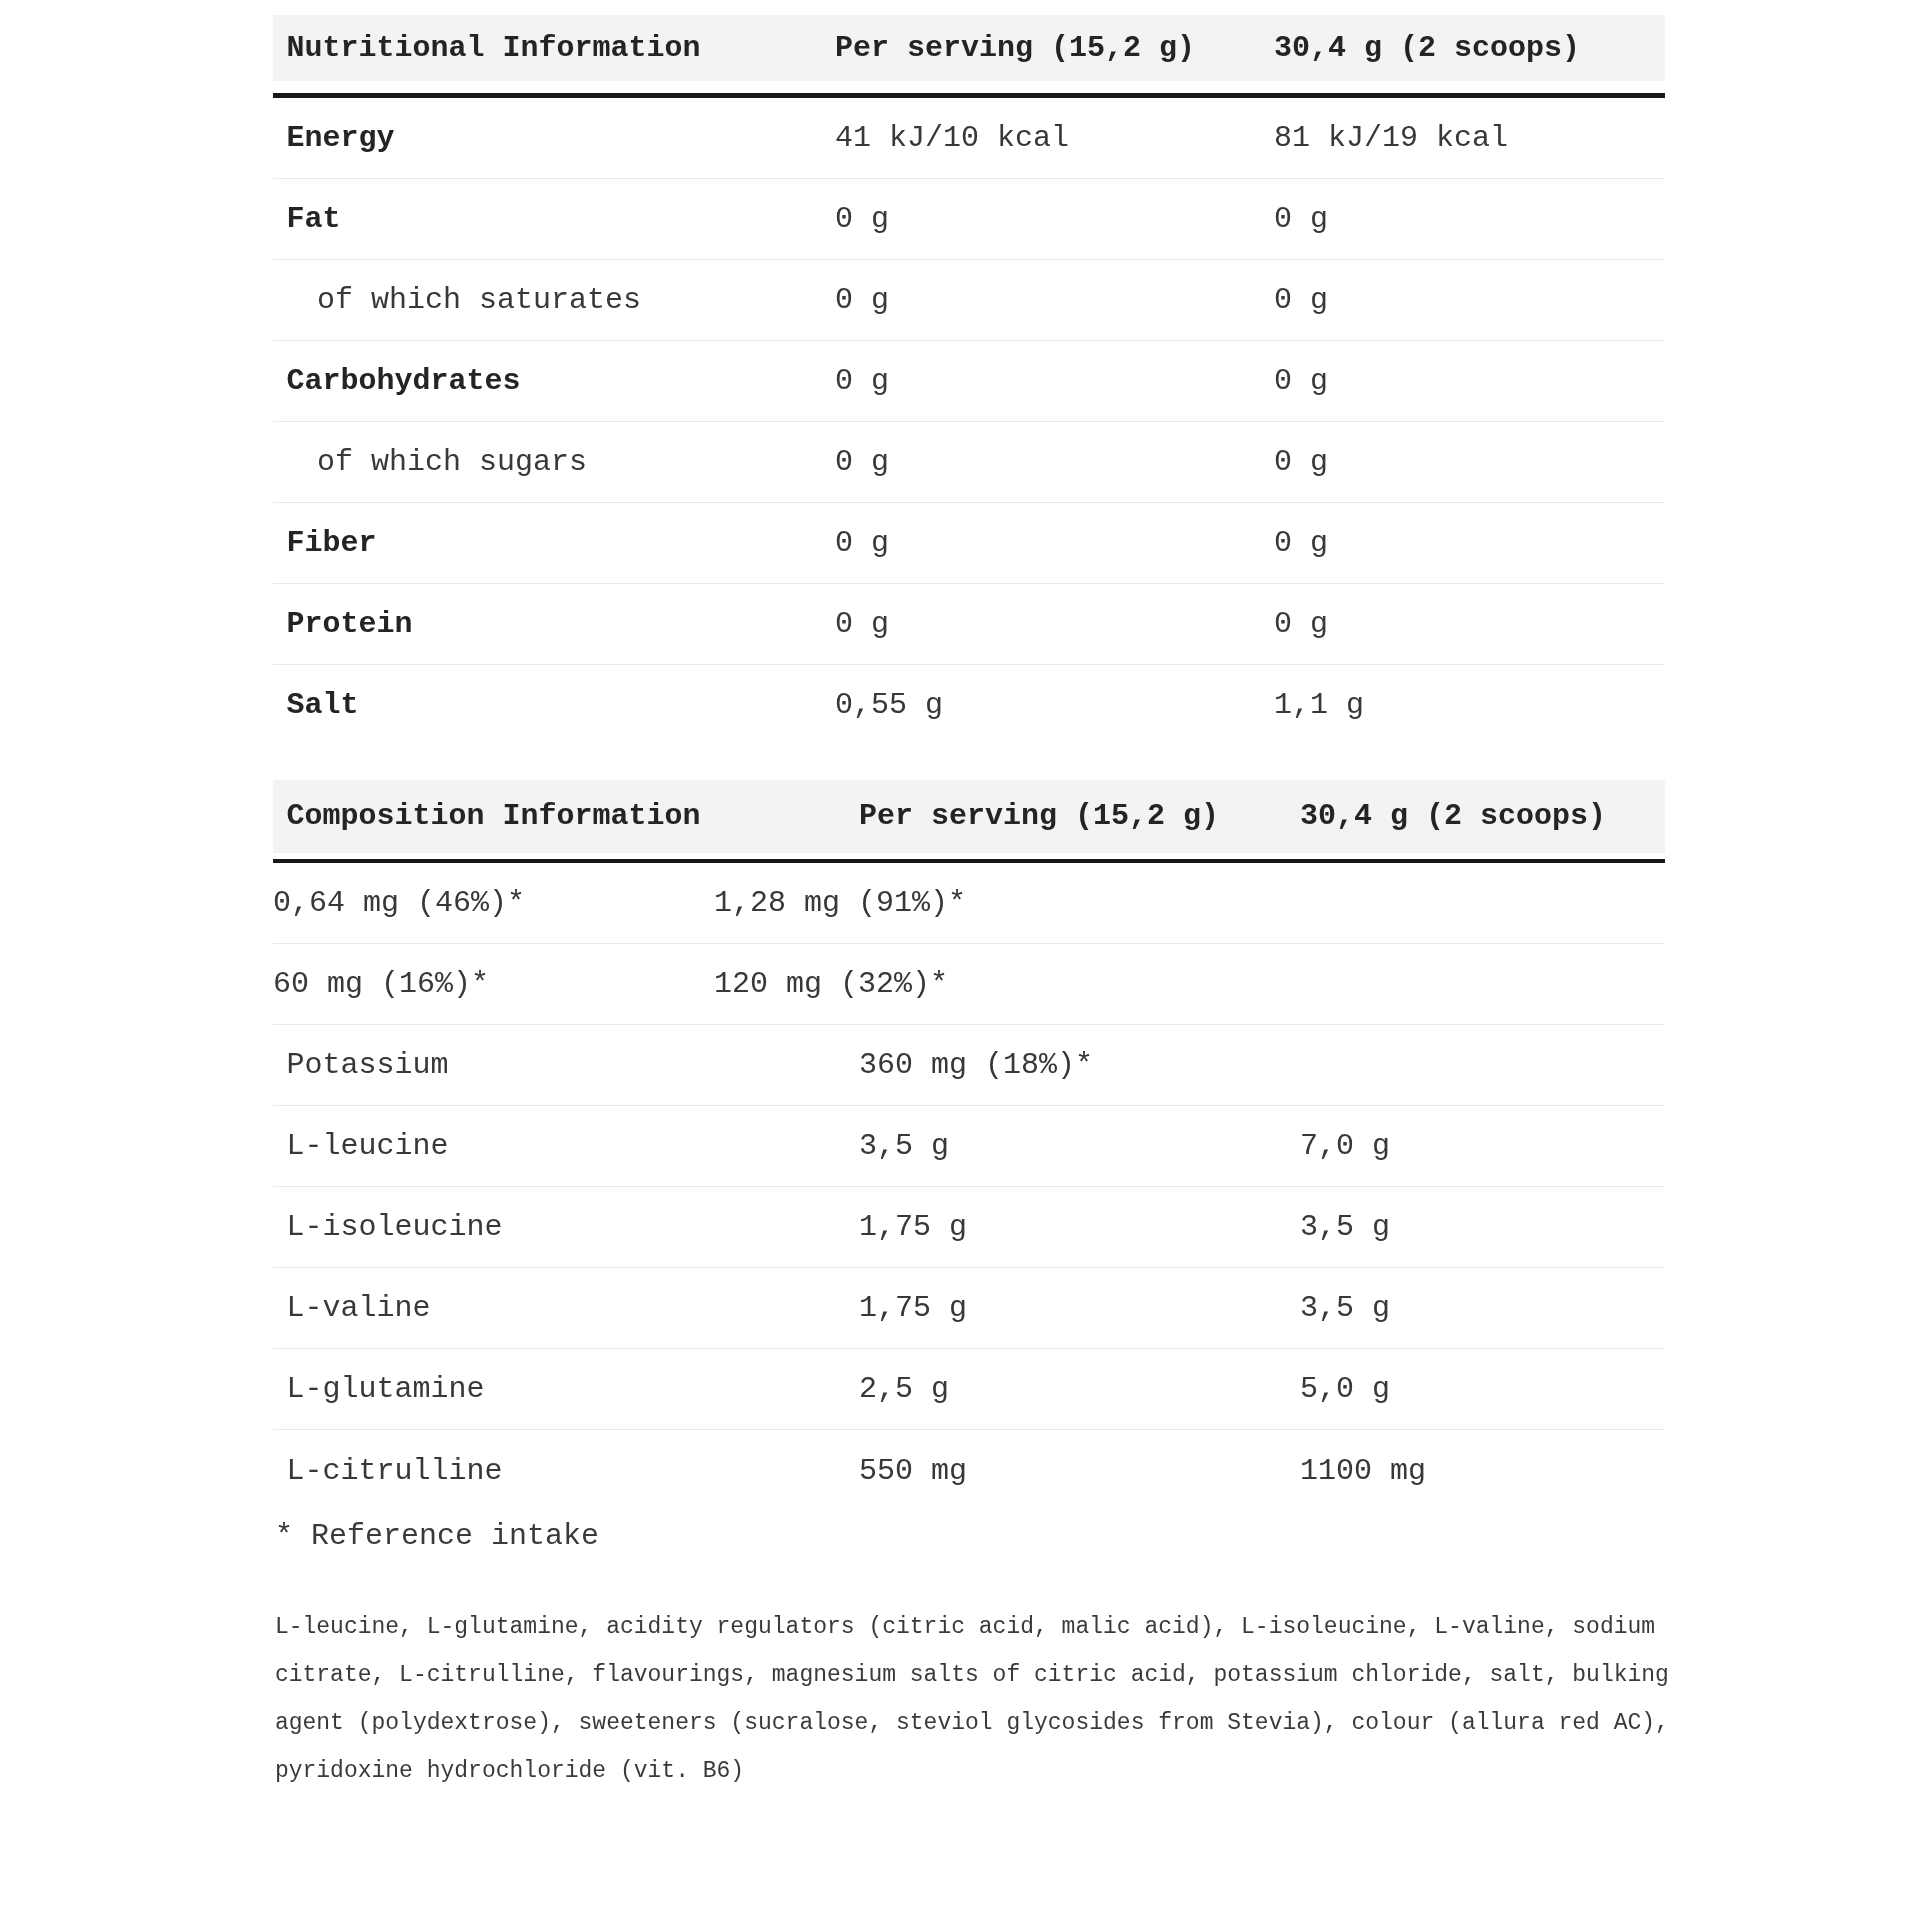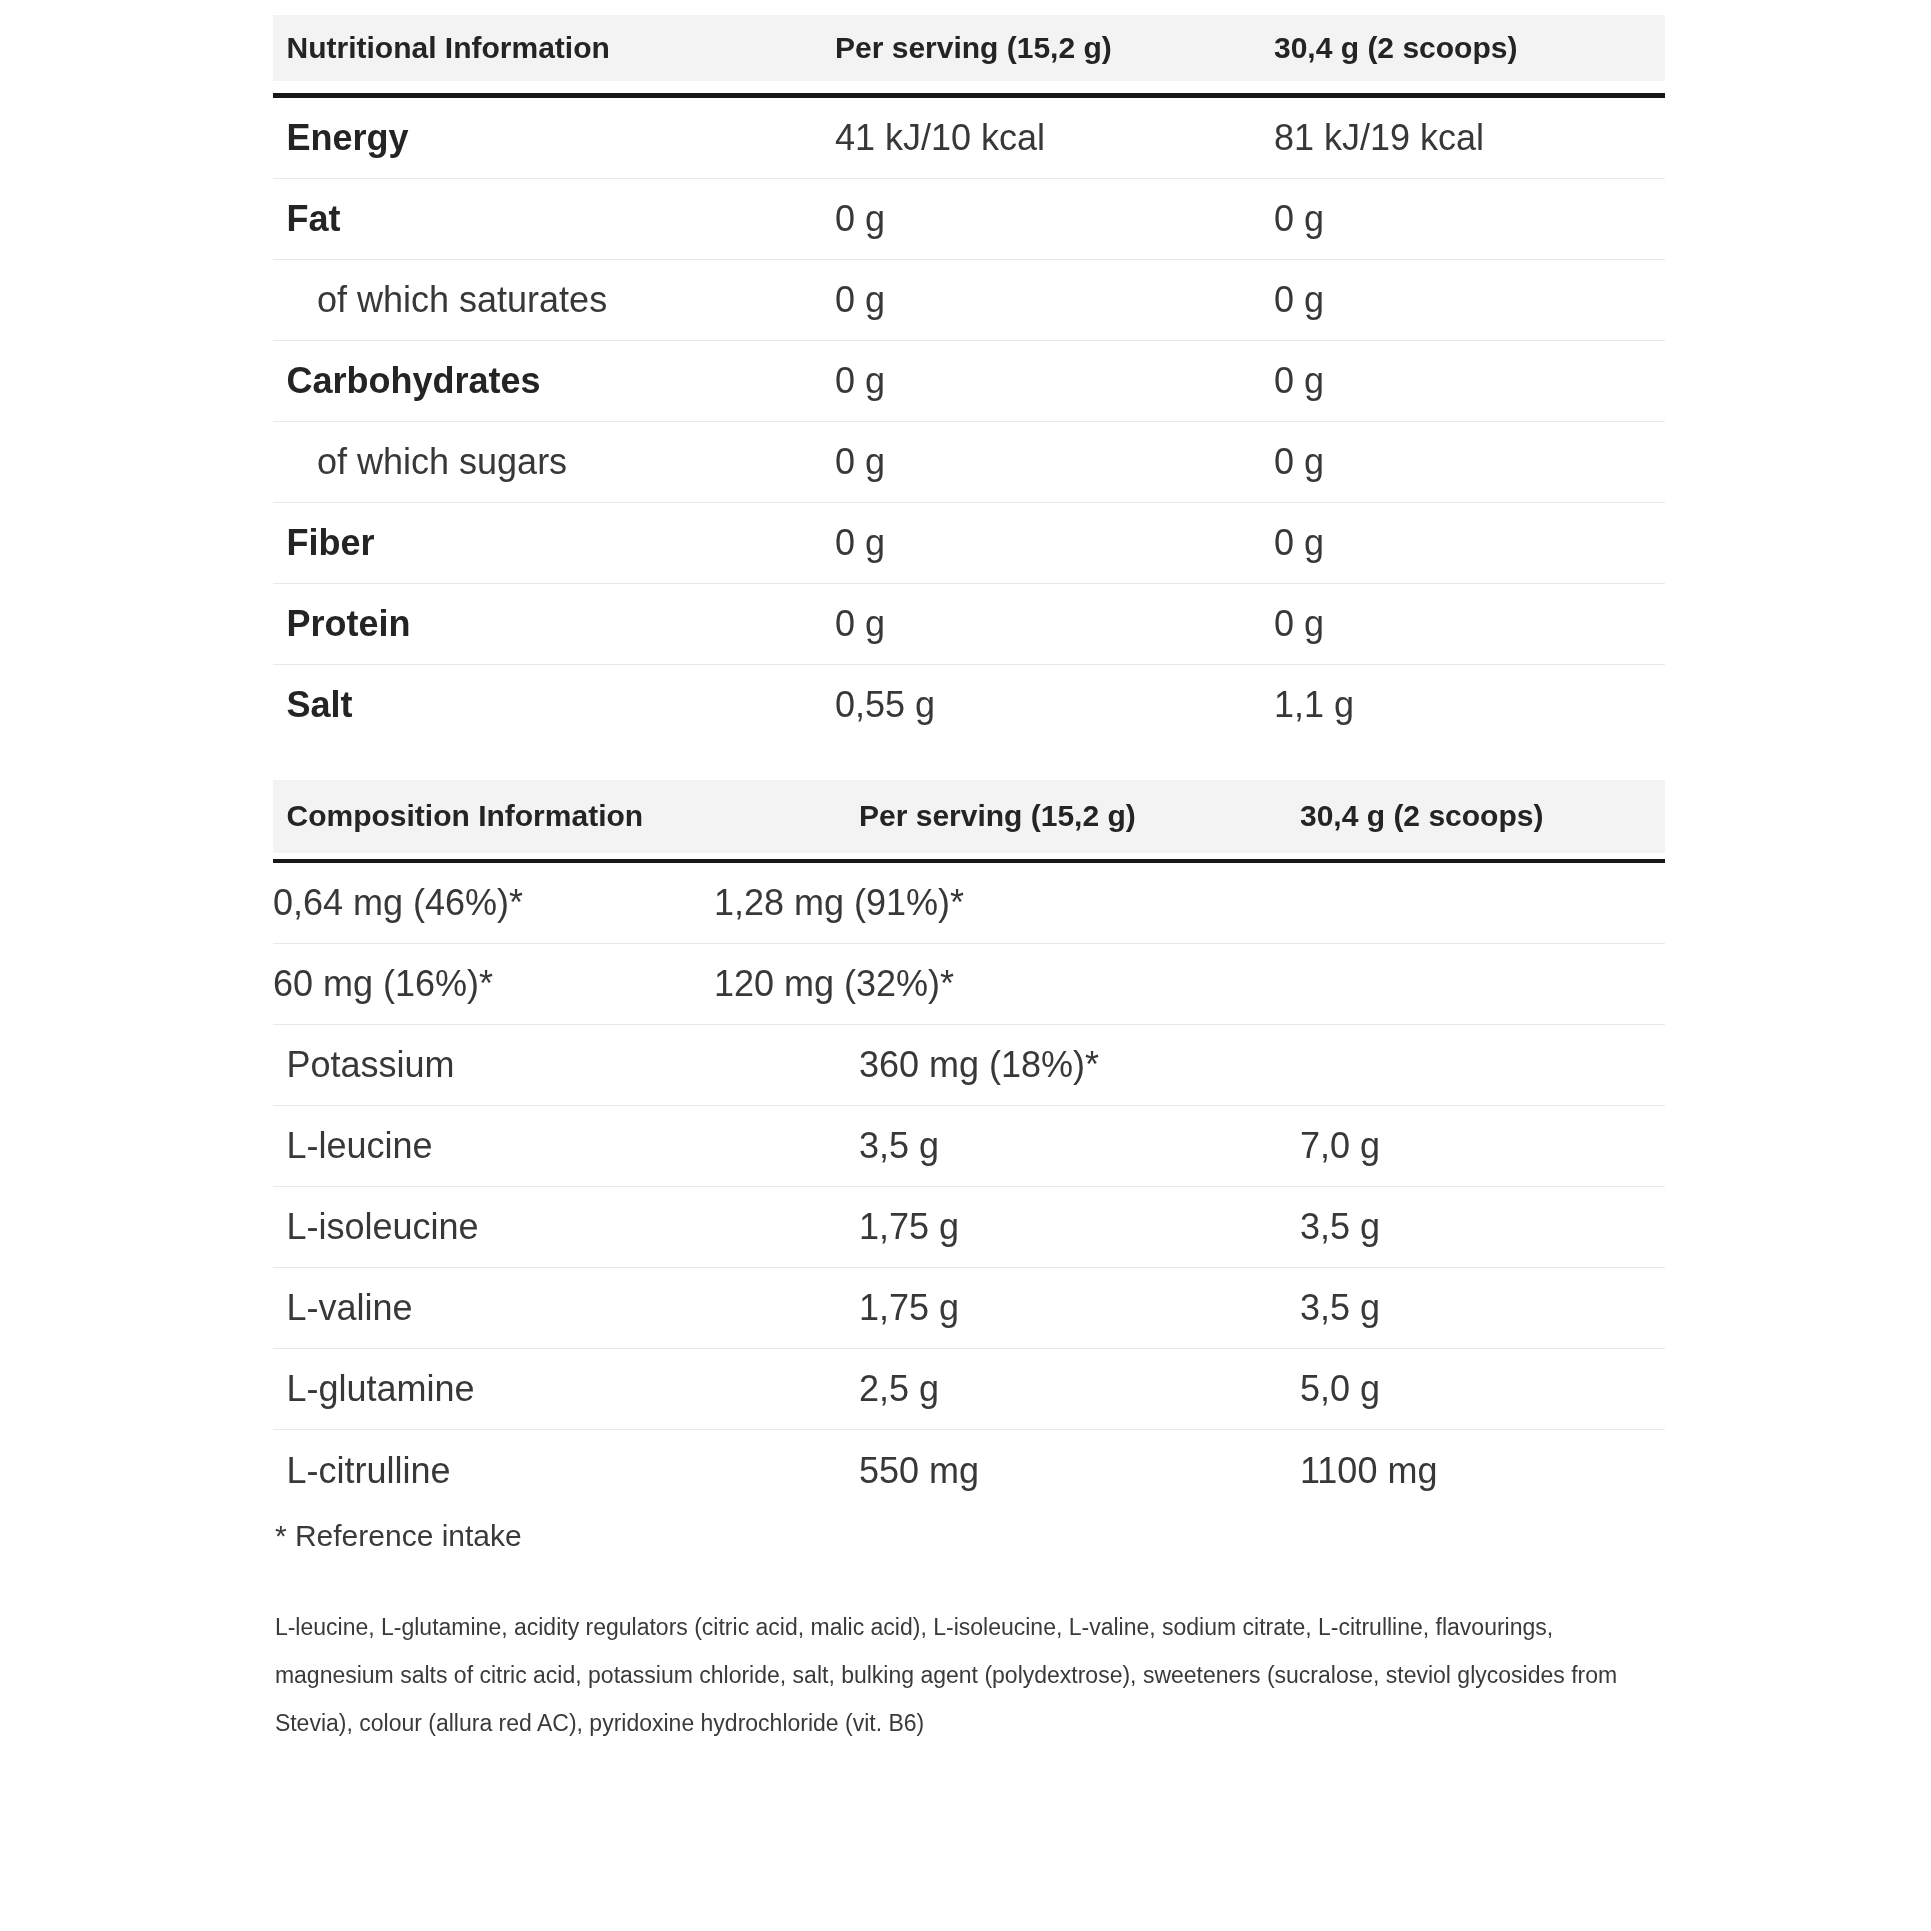--- a/index.html
+++ b/index.html
@@ -4,39 +4,39 @@
 <style>
   html,body{margin:0;padding:0;}
   body{
     width:1931px;height:1931px;
     background:#ffffff;
     font-family:"Liberation Sans", sans-serif;
     color:#383838;
     overflow:hidden;
     position:relative;
   }
-  .sheet{position:absolute;left:273px;top:14.5px;width:1392px;}
+  .sheet{position:absolute;left:273px;top:14.5px;width:1392px;font-family:Liberation Mono, monospace;}
 
   
   .thead{
     display:flex;align-items:center;
     background:#f3f3f4;
     height:66px;
   }
   .thead .cell{font-weight:700;color:#242424;font-size:30px;}
 
   
   .rule{height:4.8px;background:#181818;margin-top:12.6px;}
 
   
   .trow{
     display:flex;align-items:center;
     height:81px;box-sizing:border-box;
     border-bottom:1.9px solid #e9e9e9;
-    font-size:36px;
+    font-size:30px;
   }
   .trow:last-child{border-bottom:none;}
 
   .cell{box-sizing:border-box;}
   .c1{width:562px;padding-left:13.5px;}
   .c2{width:439px;}
   .c3{flex:1;}
 
   .table-composition{margin-top:34px;}
   .table-composition .thead{height:73px;}

